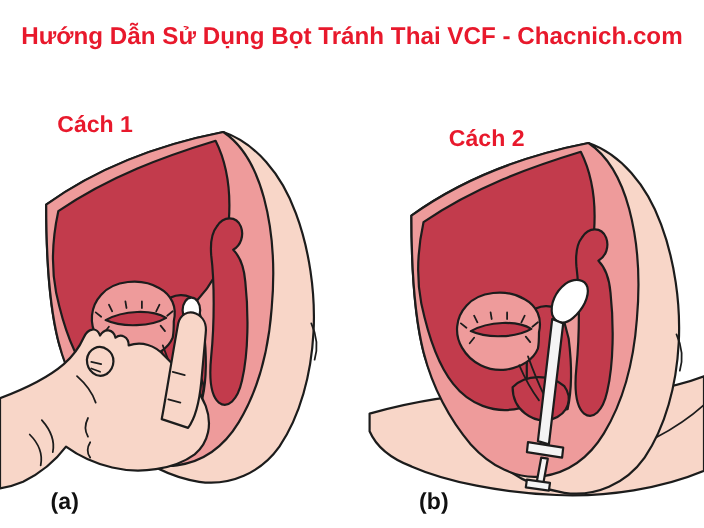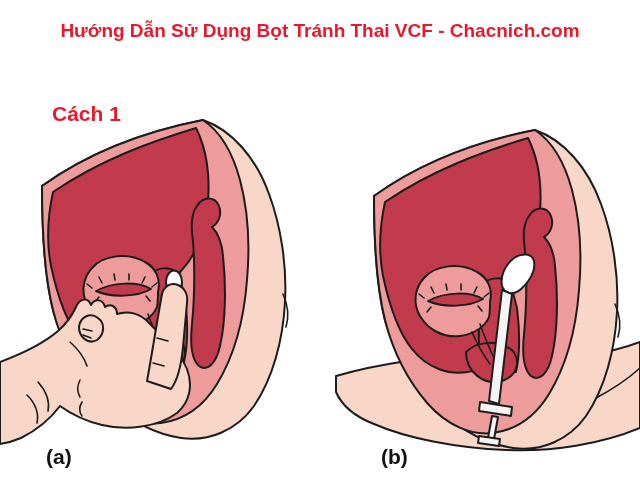--- a/index.html
+++ b/index.html
@@ -1,36 +1,37 @@
 <!DOCTYPE html>
 <html><head>
 <meta charset="utf-8">
 <style>
   html,body{margin:0;padding:0;background:#fff;}
   .page{position:relative;width:640px;height:480px;background:#fff;overflow:hidden;
         font-family:"Liberation Sans","DejaVu Sans",sans-serif;}
   .title{position:absolute;top:20px;left:0;width:640px;text-align:center;
-         font-size:19px;font-weight:bold;color:#e8192c;letter-spacing:0px;white-space:nowrap;}
+         font-size:22px;font-weight:bold;color:#e8192c;letter-spacing:0px;white-space:nowrap;}
   .method-label{position:absolute;font-size:21px;font-weight:bold;color:#e8192c;}
   .label1{left:52px;top:102px;text-align:right;}
   .label2{left:408px;top:115px;}
   .caption{position:absolute;font-size:21px;font-weight:bold;color:#111;}
   .cap-a{left:46px;top:445px;}
   .cap-b{left:381px;top:445px;}
   svg{position:absolute;left:0;top:80px;}
   .ln{stroke:#1c1c1c;stroke-width:2;stroke-linejoin:round;stroke-linecap:round;}
   .thin{stroke:#1c1c1c;stroke-width:1.6;fill:none;stroke-linecap:round;}
 </style>
 </head>
 <body>
 
 <div class="page">
 
   <div class="title">Hướng Dẫn Sử Dụng Bọt Tránh Thai VCF - Chacnich.com</div>
   <div class="method-label label1">Cách 1</div>
+  <div class="method-label label2">Cách 2</div>
   <div class="caption cap-a">(a)</div>
   <div class="caption cap-b">(b)</div>
 
   <svg width="640" height="400" viewBox="0 0 640 400" xmlns="http://www.w3.org/2000/svg" xmlns:xlink="http://www.w3.org/1999/xlink">
 
     <defs>
       <g id="pelvis">
 
         <path class="ln" d="M42,106 C95,68 152,50 203,40 C232,50 256,78 269,114 C281,146 287,186 285,222
                  C283,260 273,298 254,326 C237,350 209,362 181,358 C156,354 132,342 113,324

